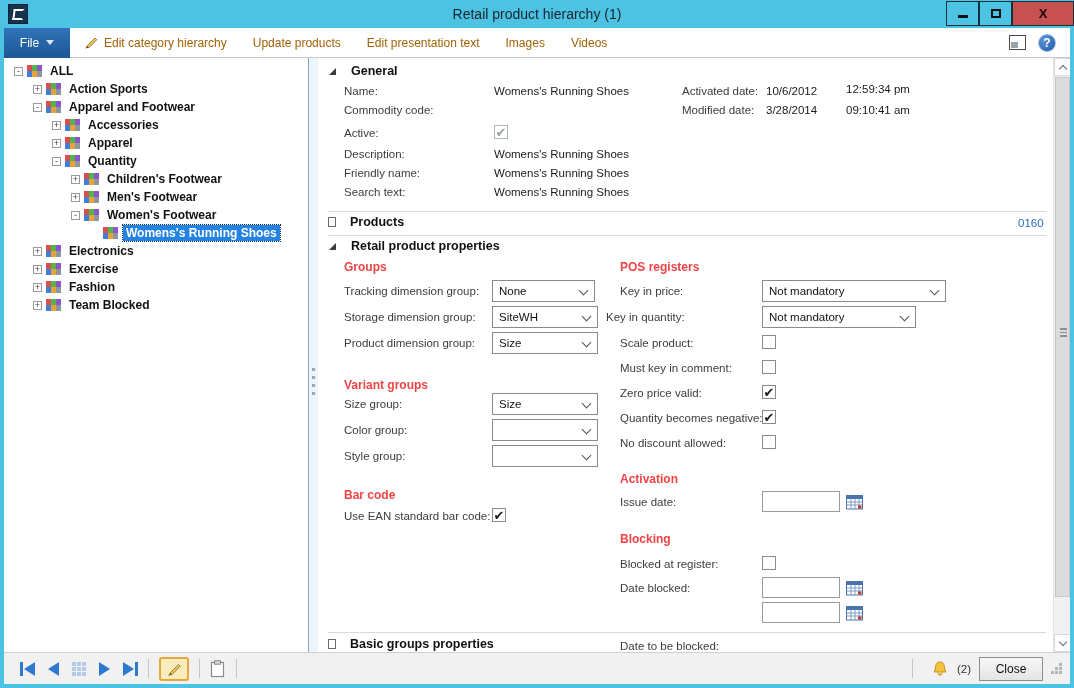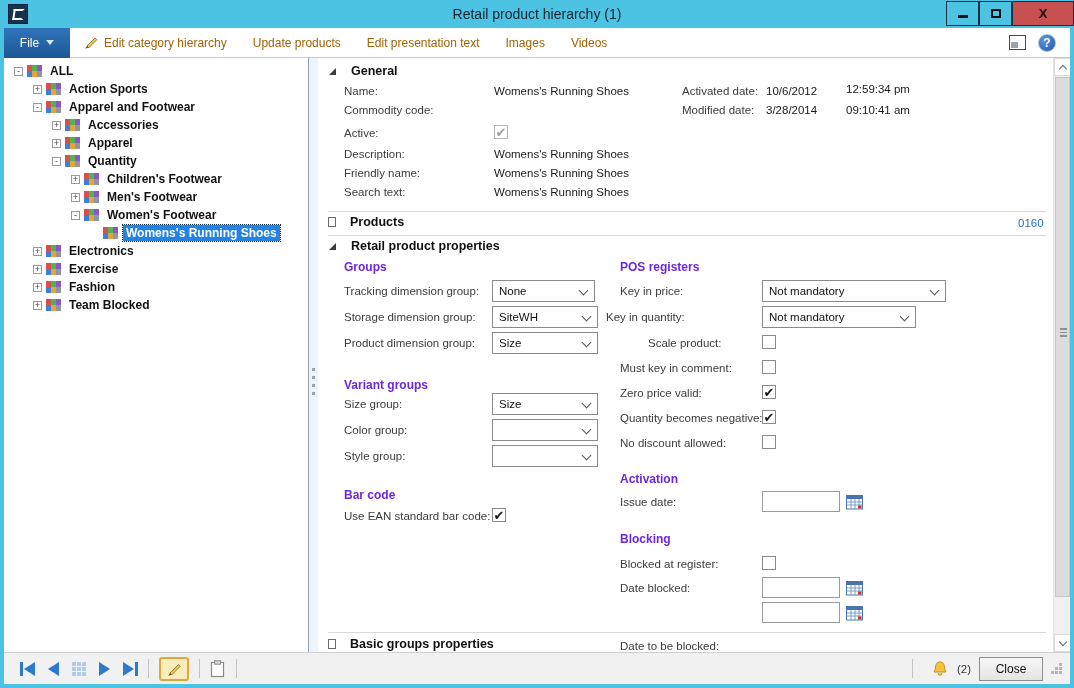--- a/index.html
+++ b/index.html
@@ -47,21 +47,21 @@
   .tree-label.on { background:#2382E2; color:#fff; outline:1px dotted #0b2c4d; }
   .l0{padding-left:10px;} .l1{padding-left:29px;} .l2{padding-left:48px;} .l3{padding-left:67px;} .l4{padding-left:86px;}
 
   
   .sec-hdr { position:absolute; display:flex; align-items:center; gap:15px; font-size:12.5px; font-weight:bold; color:#111; }
   .tri-open { width:0; height:0; border-left:7px solid transparent; border-bottom:7px solid #3b3b3b; }
   .tri-closed { width:0; height:0; border-top:4.5px solid transparent; border-bottom:4.5px solid transparent; border-left:6px solid #fff; outline:1px solid #6a6a6a; }
   .hr { position:absolute; left:10px; right:24px; height:1px; background:#d9d9d9; }
   .fld { position:absolute; font-size:11.5px; color:#3c3c3c; white-space:nowrap; }
   .val { position:absolute; font-size:11.5px; color:#1a1a1a; white-space:nowrap; }
-  .subhdr { position:absolute; font-size:12px; font-weight:bold; color:#6d28d9; white-space:nowrap; }
+  .subhdr { position:absolute; font-size:12px; font-weight:bold; color:#ef4444; white-space:nowrap; }
   .link { position:absolute; font-size:11.5px; color:#1E6FC0; cursor:pointer; }
 
   .combo { position:absolute; height:22px; border:1px solid #8a8a8a; background:#fff; font-size:11.5px; color:#111; display:flex; align-items:center; padding:0 20px 0 6px; }
   .combo .chv { position:absolute; right:7px; top:6px; width:7px; height:7px; border-right:1.6px solid #555; border-bottom:1.6px solid #555; transform:rotate(45deg); }
   .cb { position:absolute; width:14px; height:14px; border:1px solid #8a8a8a; background:#fff; font-size:13px; line-height:13px; text-align:center; color:#1a1a1a; }
   .cb.on::before { content:"\2714"; }
   .cb.dim { border-color:#b5b5b5; color:#9aa0a6; }
   .dfield { position:absolute; width:78px; height:21px; border:1px solid #9a9a9a; background:#fff; }
   .calbtn { position:absolute; width:20px; height:19px; background:#fff; display:flex; align-items:center; justify-content:center; }
 
@@ -406,21 +406,21 @@
       <div class="combo" style="top:222px; left:444px; width:184px;">
           <span>Not mandatory</span>
           <span class="chv"></span>
         </div>
       <div class="fld" style="top:253px; left:288px;text-align:right;">Key in quantity:</div>
       <div class="combo" style="top:248px; left:444px; width:154px;">
           <span>Not mandatory</span>
           <span class="chv"></span>
         </div>
 
-      <div class="fld" style="top:279px; left:302px;margin-left:28px;">Scale product:</div>
+      <div class="fld" style="top:279px; left:302px;">Scale product:</div>
       <div class="cb" style="top:277px; left:444px;"></div>
       <div class="fld" style="top:304px; left:302px;">Must key in comment:</div>
       <div class="cb" style="top:302px; left:444px;"></div>
       <div class="fld" style="top:329px; left:302px;">Zero price valid:</div>
       <div class="cb on" style="top:327px; left:444px;"></div>
       <div class="fld" style="top:354px; left:302px;">Quantity becomes negative:</div>
       <div class="cb on" style="top:352px; left:444px;"></div>
       <div class="fld" style="top:379px; left:302px;">No discount allowed:</div>
       <div class="cb" style="top:377px; left:444px;"></div>
 

